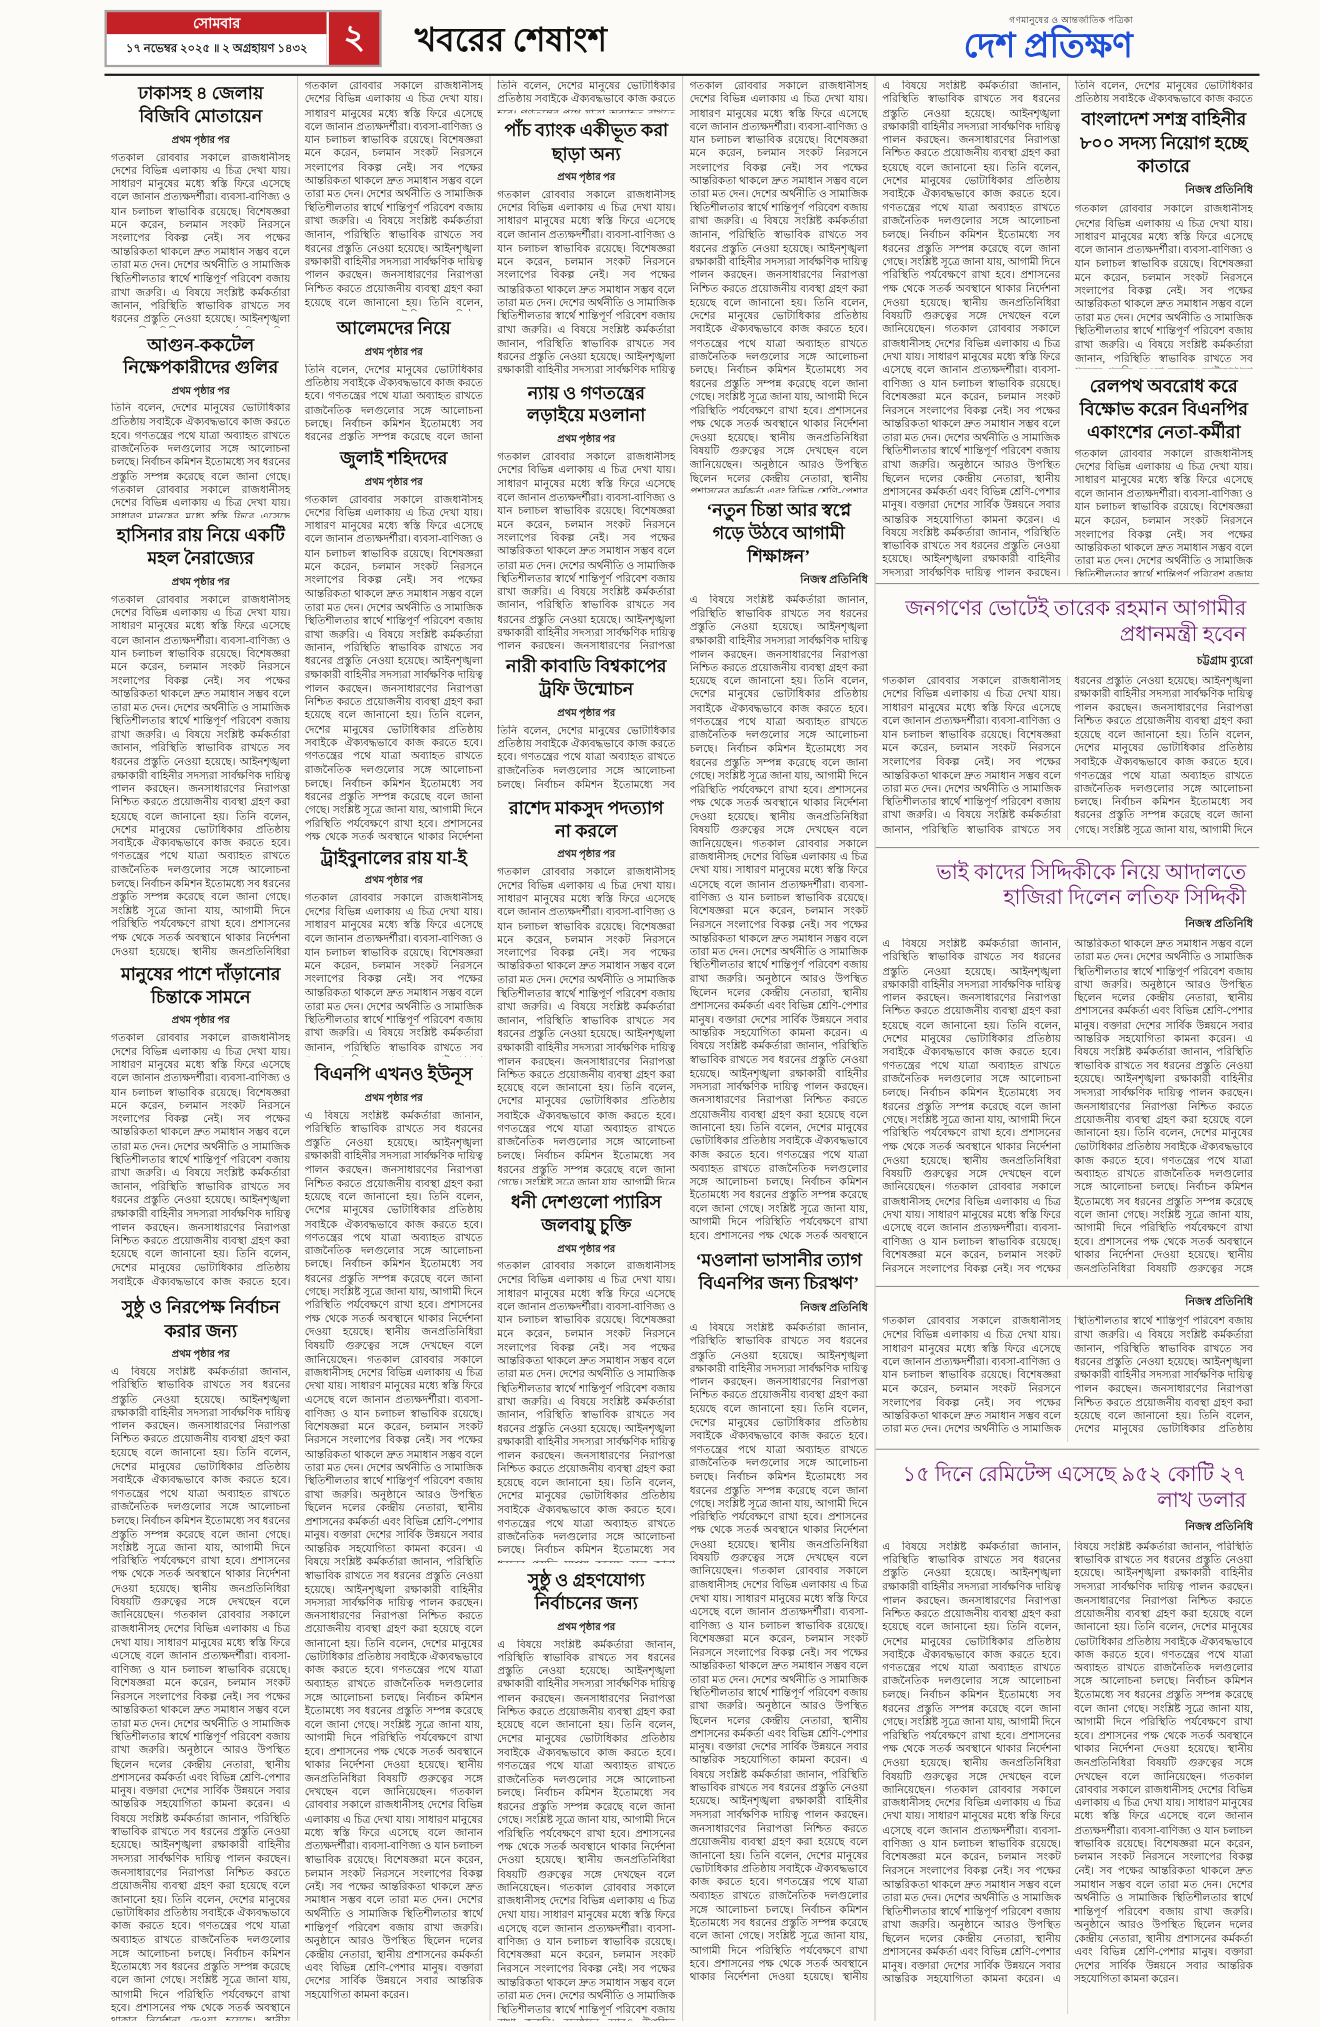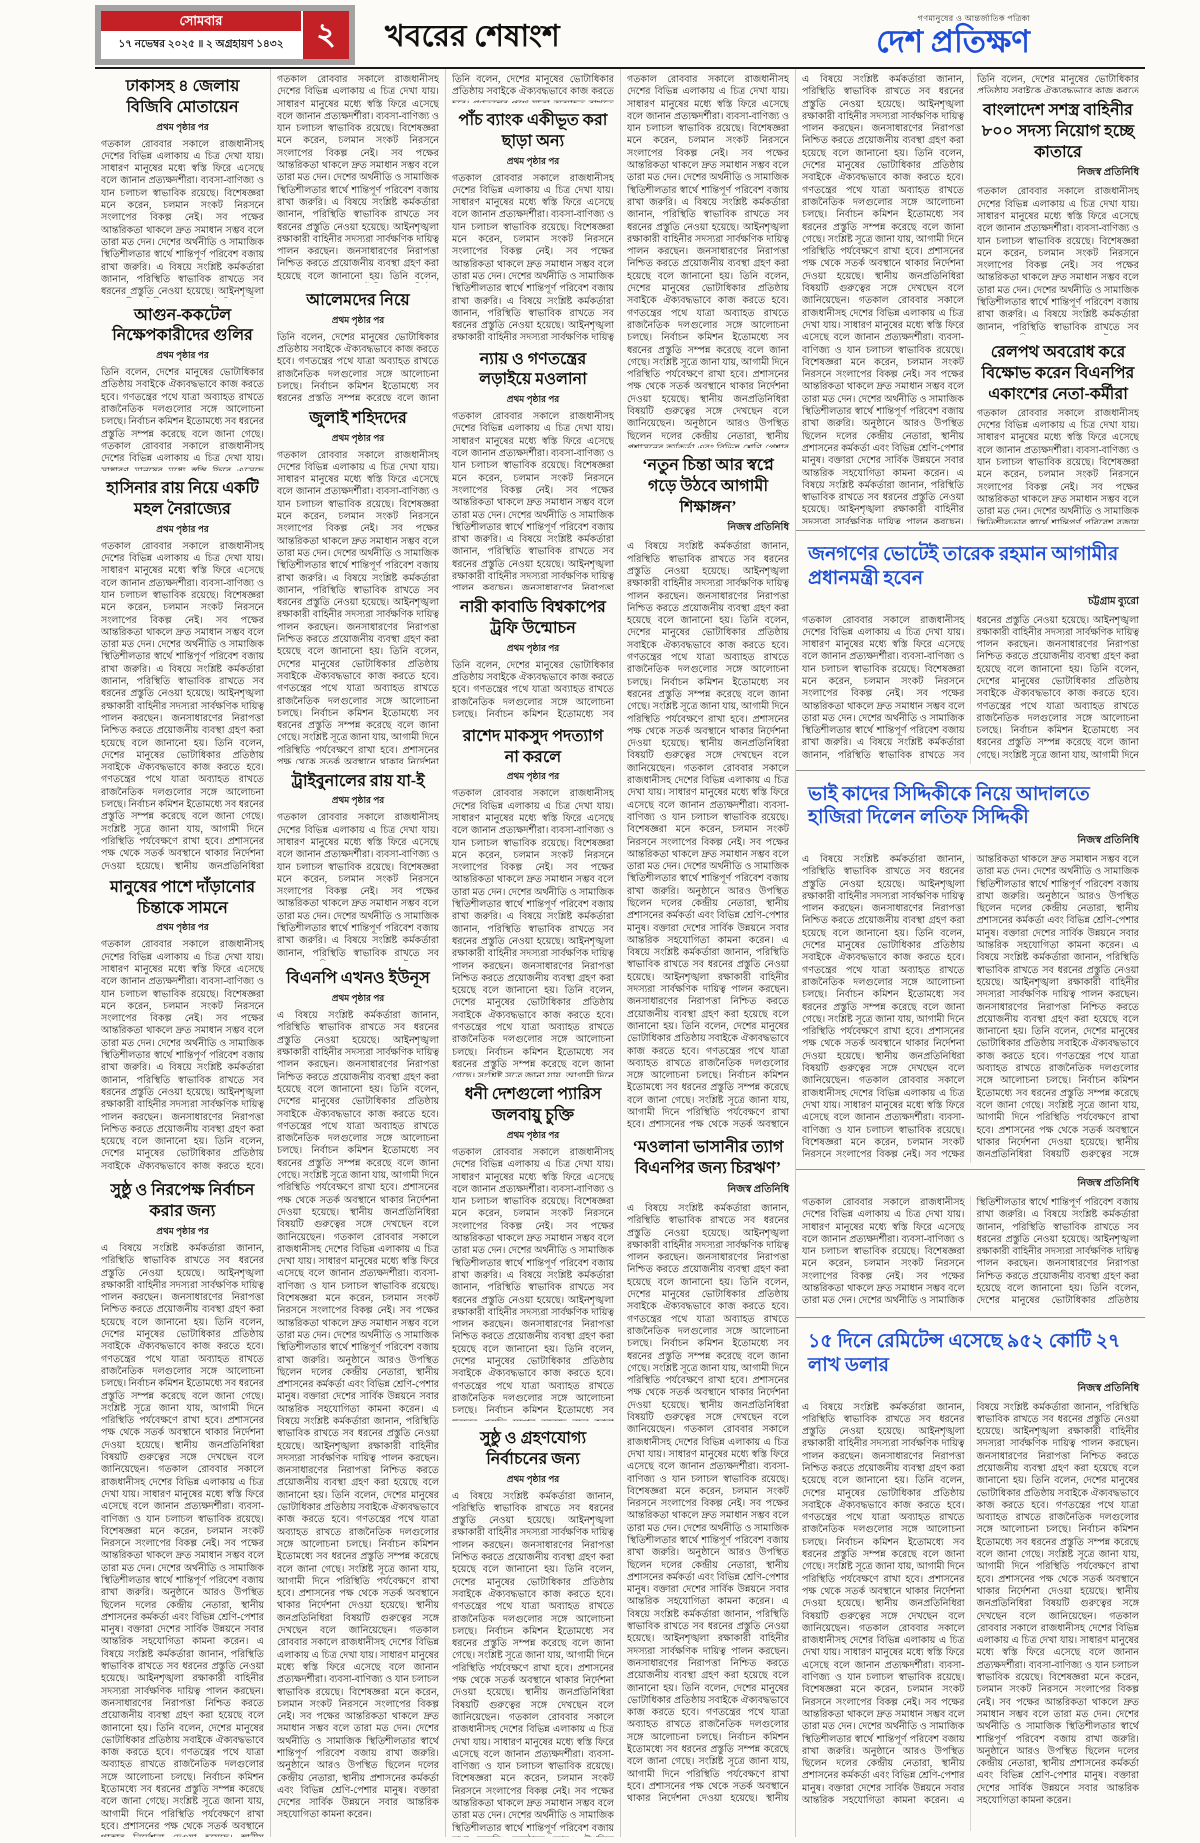--- a/index.html
+++ b/index.html
@@ -3,37 +3,37 @@
 <meta charset="utf-8">
 <style>
   html,body{margin:0;padding:0}
   body{
     width:1200px;height:1843px;overflow:hidden;background:#fcfbf7;
     font-family:"Liberation Serif","DejaVu Serif",serif;color:#1c1c1c;position:relative;
   }
   .page{position:absolute;left:95px;top:6px;width:1050px;height:1832px}
   
   .header{height:58px;display:flex;align-items:center;border-bottom:2px solid #1a1a1a;padding-bottom:3px}
-  .date-box{display:flex;border:6px solid #a3a3a3;height:48px;width:248px;background:#fff}
+  .date-box{display:flex;border:2px solid #a3a3a3;height:48px;width:248px;background:#fff}
   .date-left{flex:1;display:flex;flex-direction:column;min-width:0}
   .day{background:#c42127;color:#fff;font-weight:700;font-size:13px;text-align:center;padding:2px 0;line-height:1.2}
   .date{font-size:10.5px;text-align:center;padding-top:5px;font-weight:700;white-space:nowrap}
   .page-num{width:46px;background:#c42127;color:#fff;font-size:30px;font-weight:700;display:flex;align-items:center;justify-content:center;border-left:2px solid #fff}
   .section-title{font-size:30px;font-weight:700;margin:4px 0 0 30px;color:#101010;white-space:nowrap}
   .masthead{margin-left:auto;margin-right:115px;text-align:right}
   .tagline{font-size:8px;color:#333;letter-spacing:.4px;margin-bottom:1px}
   .brand{font-size:31px;font-weight:800;color:#1d4ed8;line-height:1.05;white-space:nowrap}
   
   .content{display:grid;grid-template-columns:repeat(6,175px);height:1768px;overflow:hidden}
   .content>*{padding:0 6px;min-width:0}
   .content>*+*{border-left:1px solid #c9c9c9}
   .right-region{grid-column:5/7;padding:0}
   
   .headline{font-size:16px;font-weight:700;text-align:center;line-height:1.3;margin:7px 2px 2px;color:#111}
-  .headline-lg{font-size:19px;font-weight:700;text-align:left;line-height:1.25;margin:8px 6px 3px;color:#1d4ed8}
+  .headline-lg{font-size:19px;font-weight:400;text-align:right;line-height:1.25;margin:8px 6px 3px;color:#701a75}
   .continued{font-size:9px;font-weight:700;text-align:center;margin:0 0 3px}
   .byline{font-size:10px;font-weight:700;text-align:right;margin:2px 0 4px}
   .body-text{font-size:9.5px;line-height:12.3px;text-align:justify;overflow:hidden;margin:0 0 3px;word-break:break-word}
   .two-col{column-count:2;column-gap:12px;column-rule:1px solid #d8d8d8}
   
   .rr-top{display:flex;height:455px;overflow:hidden}
   .rr-sub{width:50%;padding:0 6px;min-width:0}
   .rr-sub+.rr-sub{border-left:1px solid #c9c9c9}
   .span-article{border-top:1px solid #8f8f8f;margin-top:6px;padding:3px 6px 0}
 </style>

